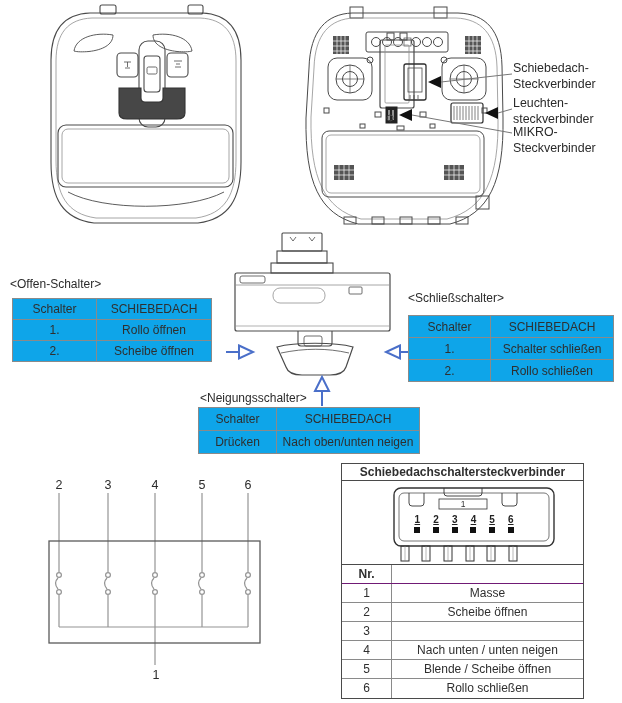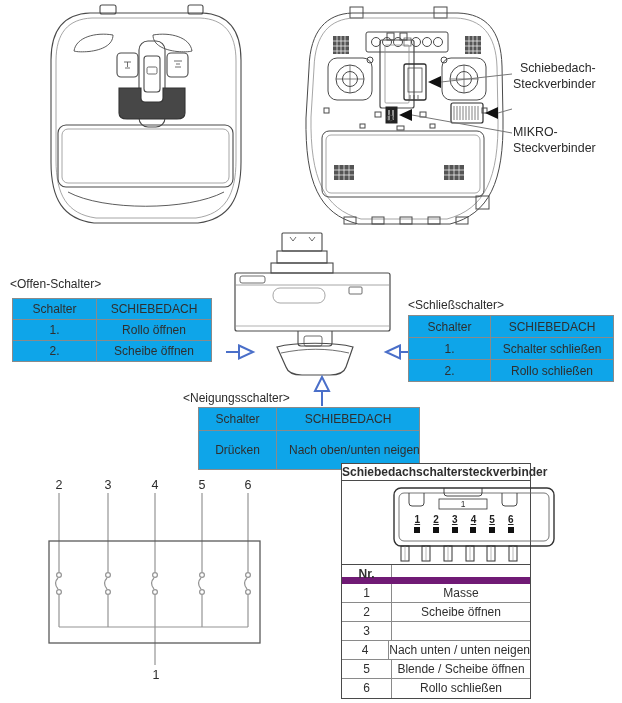--- a/index.html
+++ b/index.html
@@ -8,26 +8,26 @@
     width: 622px; height: 703px; position: relative; overflow: hidden;
     background: #ffffff; color: #2b2b2b;
     font-family: "Liberation Sans", "DejaVu Sans", sans-serif;
   }
   .abs { position: absolute; }
   .lbl { position: absolute; font-size: 12px; white-space: nowrap; color: #2b2b2b; }
   .callout { position: absolute; left: 513px; font-size: 12.4px; line-height: 15.5px; white-space: nowrap; color: #2a2a2a; }
   .dtable { position: absolute; border-collapse: collapse; table-layout: fixed; font-size: 12px; color: #2f2f2f; border: 1.5px solid #5a5a5a; background: #0ea5e9; }
   .dtable td { border: 1px solid #8a8a8a; text-align: center; vertical-align: middle; padding: 0 2px; white-space: nowrap; overflow: hidden; }
   
-  .bt { position: absolute; left: 341px; top: 463px; width: 190px; border: 1.5px solid #4a4a4a; background: #fff; font-size: 12px; color: #2f2f2f; }
+  .bt { position: absolute; left: 341px; top: 463px; width: 243px; border: 1.5px solid #4a4a4a; background: #fff; font-size: 12px; color: #2f2f2f; }
   .bt-title { height: 17px; line-height: 17px; text-align: center; font-weight: bold; font-size: 12px; border-bottom: 1px solid #4a4a4a; white-space: nowrap; }
   .bt-img { position: relative; height: 84px; border-bottom: 1px solid #4a4a4a; }
   .bt-row { display: flex; height: 19px; line-height: 18px; text-align: center; border-bottom: 1px solid #8a8a8a; }
   .bt-row.last { border-bottom: none; }
-  .bt-head { font-weight: bold; border-bottom: 7px solid #701a75; }
+  .bt-head { font-weight: bold; border-bottom: 1px solid #701a75; }
   .bt-c1 { width: 50px; border-right: 1px solid #8a8a8a; }
   .bt-c2 { flex: 1; white-space: nowrap; }
   .pinrow { position: absolute; left: 66px; top: 33px; display: flex; }
   .cpin { width: 18.7px; display: flex; flex-direction: column; align-items: center; }
   .cpin i { font-style: normal; font-weight: bold; font-size: 10px; line-height: 11px; text-decoration: underline; color: #222; }
   .cpin b { width: 6px; height: 6px; background: #111; margin-top: 2px; }
   .slot1 { position: absolute; left: 115px; top: 19px; width: 12px; text-align: center; font-size: 8.5px; line-height: 9px; color: #333; }
   .pin-num { position: absolute; width: 14px; text-align: center; font-size: 12.5px; color: #2b2b2b; }
 </style>
 </head>
@@ -132,23 +132,27 @@
     <g>
       <polygon points="185,113 198,107 198,119" fill="#111111"></polygon>
       <line x1="198" y1="113" x2="212" y2="109" stroke="#777777" stroke-width="1"></line>
     </g>
     <g>
       <polygon points="99,115 112,109 112,121" fill="#111111"></polygon>
       <line x1="112" y1="115" x2="212" y2="133" stroke="#777777" stroke-width="1"></line>
     </g>
   </svg>
 
-  <div class="callout" style="top:61px;text-align:right;">
+  <div class="callout" style="top:61px;">
     <span>Schiebedach-</span><br>
     <span>Steckverbinder</span>
+  </div>
+  <div class="callout" style="top:96px;">
+    <span>Leuchten-</span><br>
+    <span>steckverbinder</span>
   </div>
   <div class="callout" style="top:125px;">
     <span>MIKRO-</span><br>
     <span>Steckverbinder</span>
   </div>
 
   <svg class="abs" style="left:225px;top:228px;" width="190" height="180" viewBox="0 0 190 180">
     <g stroke="#4a4a4a" fill="none" stroke-width="1.1">
       <rect x="57" y="5" width="40" height="18" rx="1"></rect>
       <path d="M65,9 l3,4 l3,-4 M84,9 l3,4 l3,-4" stroke-width="0.8"></path>
@@ -190,48 +194,48 @@
       <td>1.</td>
       <td>Rollo öffnen</td>
     </tr>
     <tr style="height:21px;">
       <td>2.</td>
       <td>Scheibe öffnen</td>
     </tr>
   </tbody>
     </table>
 
-  <div class="lbl" style="left:408px;top:298px;">&lt;Schließschalter&gt;</div>
+  <div class="lbl" style="left:408px;top:291px;">&lt;Schließschalter&gt;</div>
   <table class="dtable" style="left:408px;top:315px;width:206px;">
     <tbody>
         <tr style="height:22px;">
       <td style="width:82px;">Schalter</td>
       <td>SCHIEBEDACH</td>
     </tr>
     <tr style="height:22px;">
       <td>1.</td>
       <td>Schalter schließen</td>
     </tr>
     <tr style="height:22px;">
       <td>2.</td>
       <td>Rollo schließen</td>
     </tr>
   </tbody>
     </table>
 
-  <div class="lbl" style="left:183px;top:391px;">&lt;Neigungsschalter&gt;</div>
+  <div class="lbl" style="left:200px;top:391px;">&lt;Neigungsschalter&gt;</div>
   <table class="dtable" style="left:198px;top:407px;width:222px;">
     <tbody>
         <tr style="height:23px;">
       <td style="width:78px;">Schalter</td>
       <td>SCHIEBEDACH</td>
     </tr>
     <tr style="height:23px;">
       <td>Drücken</td>
-      <td style="padding:12px;">Nach oben/unten neigen</td>
+      <td style="padding:4px;">Nach oben/unten neigen</td>
     </tr>
   </tbody>
     </table>
 
   <svg class="abs" style="left:10px;top:465px;" width="310" height="235" viewBox="0 0 310 235">
     <g stroke="#949494" fill="none" stroke-width="1.2">
       <line x1="49" y1="28" x2="49" y2="107"></line>
         <circle cx="49" cy="110" r="2.4"></circle>
         <path d="M48,113 Q43,118 48,124"></path>
         <circle cx="49" cy="127" r="2.4"></circle>

